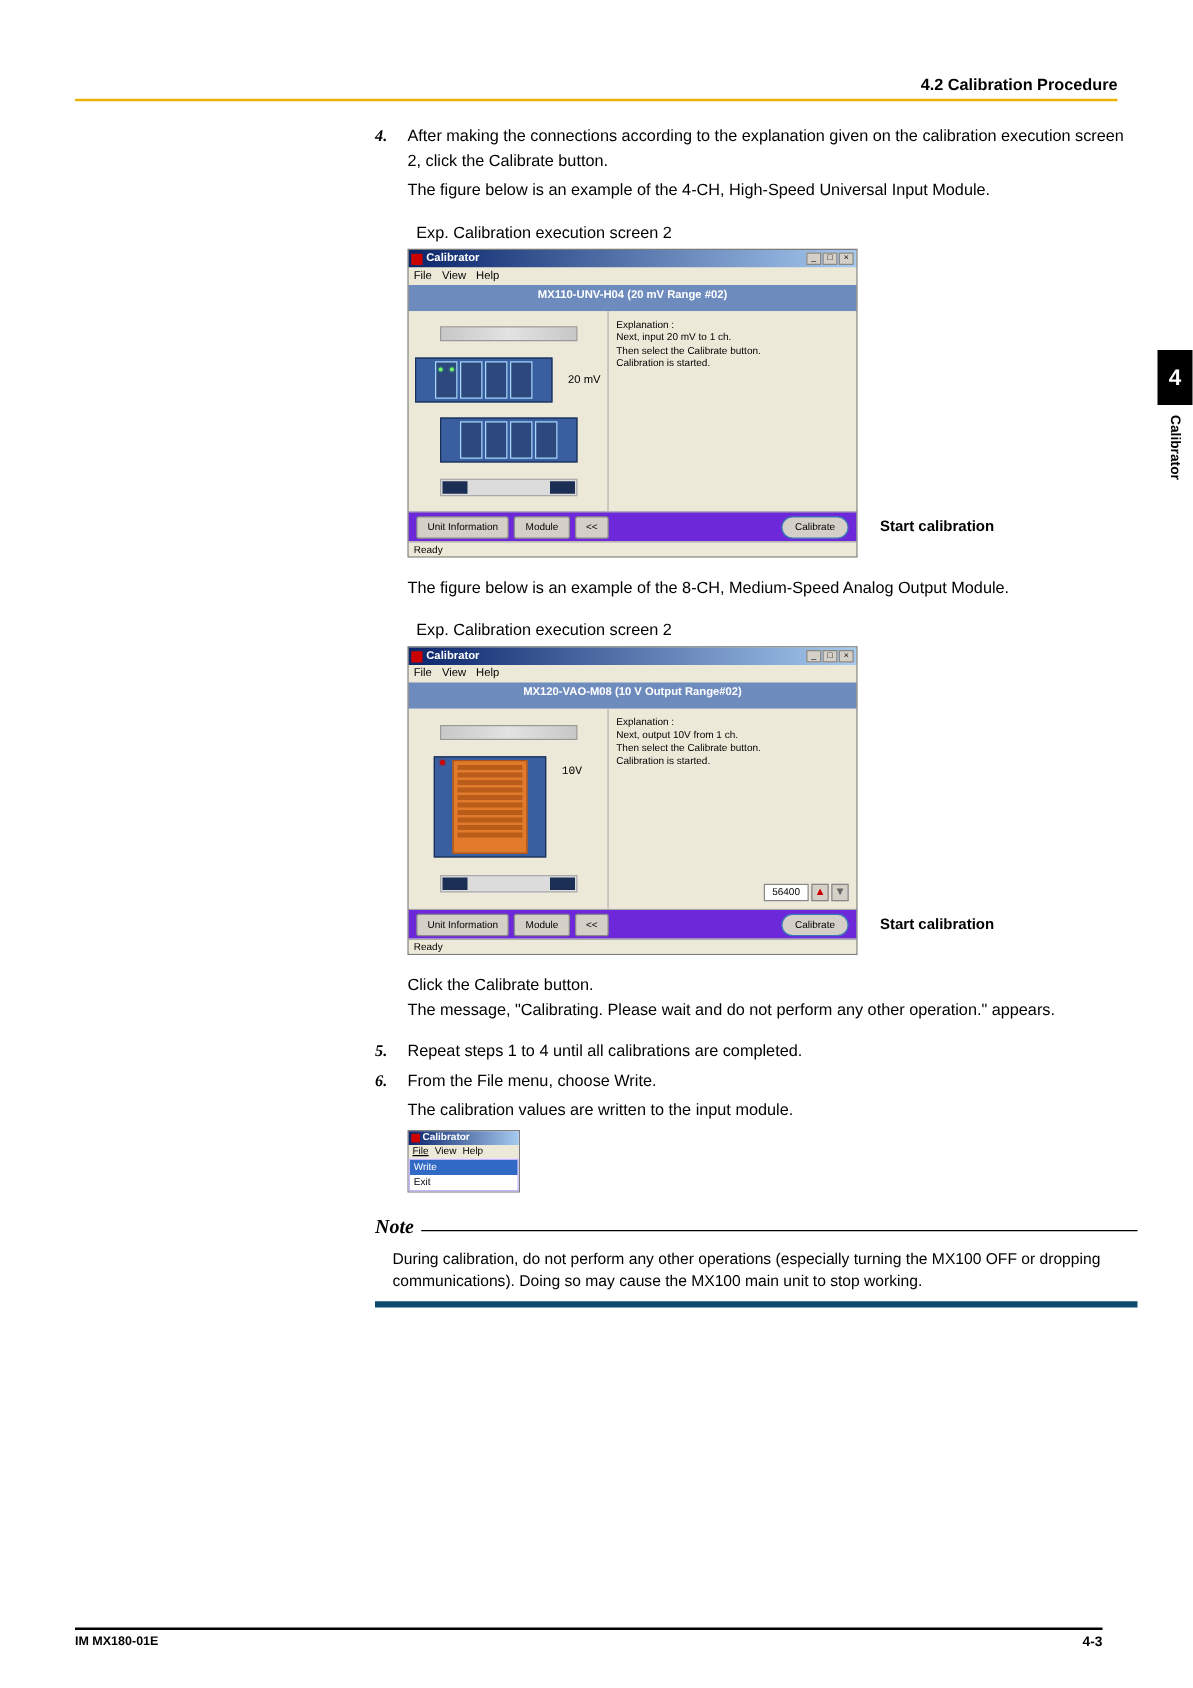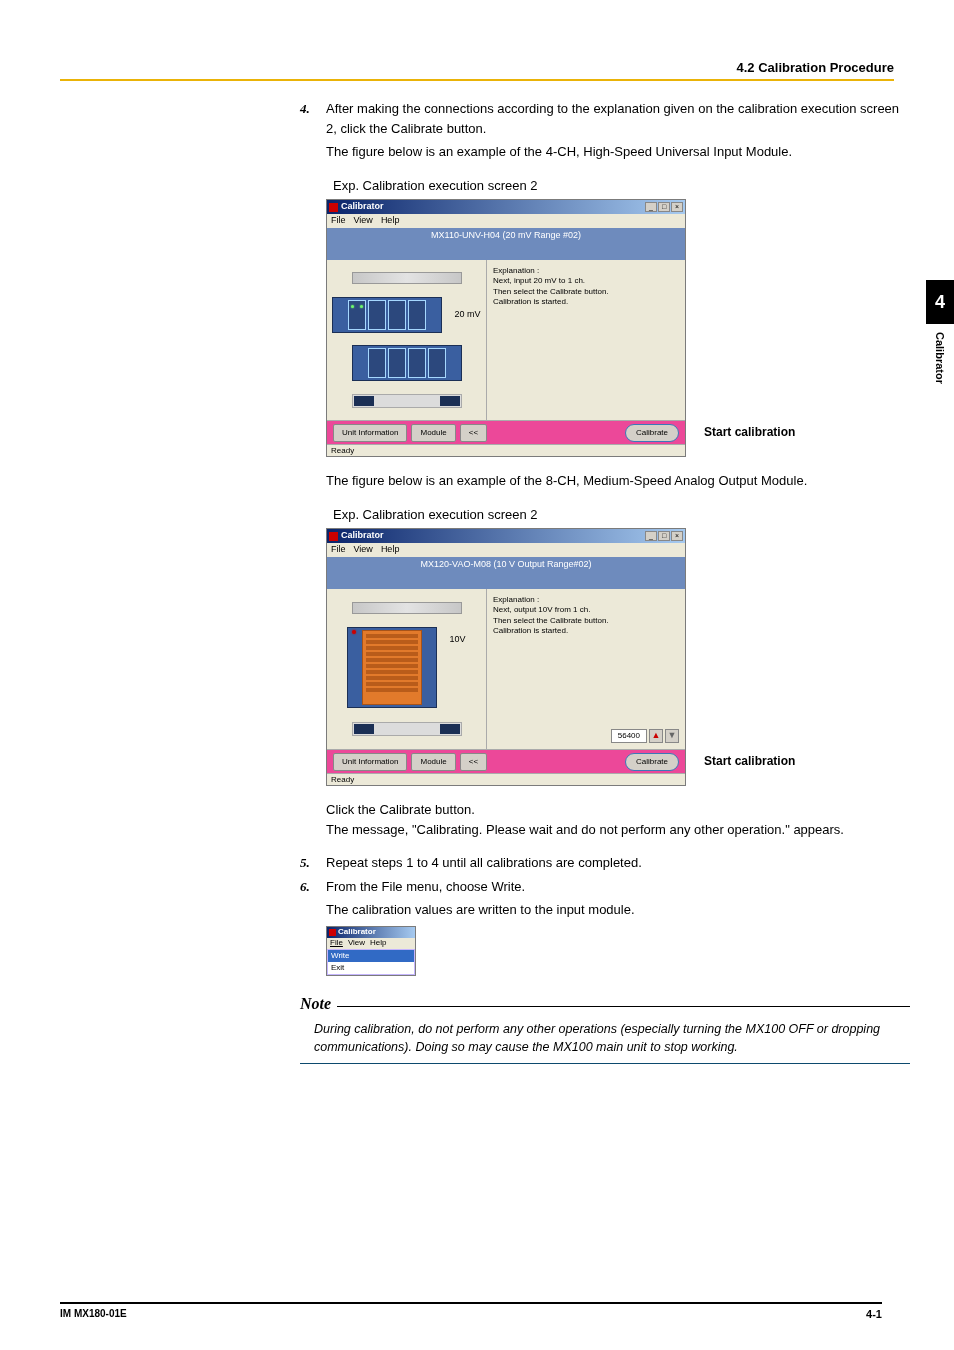--- a/index.html
+++ b/index.html
@@ -18,43 +18,43 @@
 
   
   .win { width: 360px; border: 1px solid #7b7b7b; background: #ece9d8; font-size: 9px; }
   .titlebar { height: 14px; background: linear-gradient(to right,#0a246a,#a6caf0); display: flex; align-items: center; justify-content: space-between; padding: 0 2px; }
   .titlebar-left { display: flex; align-items: center; gap: 3px; }
   .title-icon { width: 9px; height: 9px; background: #c00; display: inline-block; }
   .title-text { color: #fff; font-weight: bold; font-size: 9px; }
   .titlebar-btns { display: flex; gap: 1px; }
   .tb-btn { width: 12px; height: 10px; background: #d4d0c8; border: 1px solid #888; font-size: 7px; display: flex; align-items: center; justify-content: center; }
   .menubar { height: 14px; background: #ece9d8; display: flex; gap: 8px; padding: 0 4px; align-items: center; font-size: 9px; }
-  .modulebar { height: 32px; background: #6e8bbd; color: #fff; text-align: center; font-size: 9px; line-height: 14px; }
+  .modulebar { height: 21px; background: #6e8bbd; color: #fff; text-align: center; font-size: 9px; line-height: 14px; font-weight: bold; }
   .winbody { display: flex; height: 160px; }
   .leftpane { width: 160px; border-right: 1px solid #aaa; display:flex; flex-direction:column; align-items:center; justify-content:space-around; padding:6px 4px; background:#ece9d8; }
   .topstrip { width: 110px; height: 12px; background: linear-gradient(to right,#c7c7c7,#e3e3e3,#c7c7c7); border:1px solid #999; }
   .pcb { width:110px; background:#3a5fa0; padding:2px; display:flex; gap:2px; justify-content:center; border:1px solid #1b2f55; }
   .pcb-col { width:18px; height:30px; background:#2c487d; border:1px solid #a6d8ff; position:relative; }
   .pcb-dot { position:absolute; width:3px; height:3px; background:#6df76d; border-radius:50%; box-shadow:0 0 2px #6df76d; }
   .label20 { font-size:9px; white-space:nowrap; }
   .rightpane { flex:1; padding:6px; font-size:8px; line-height:1.3; background:#ece9d8; position:relative; }
   .numbox { position:absolute; bottom:6px; right:6px; display:flex; gap:2px; align-items:center; }
   .numbox .nval { border:1px solid #888; padding:1px 6px; background:#fff; font-size:8px; }
   .numbox .arrbtn { width:14px; height:14px; border:1px solid #888; background:#d4d0c8; font-size:9px; display:flex; align-items:center; justify-content:center; color:#666; }
   .numbox .arrbtn.up { color:#c00; }
-  .buttonbar { height: 24px; border-top:1px solid #aaa; background:#ec4899; display:flex; align-items:center; justify-content:space-between; padding: 0 6px; }
+  .buttonbar { height: 24px; border-top:1px solid #aaa; background:#6d28d9; display:flex; align-items:center; justify-content:space-between; padding: 0 6px; }
   .btn { border:1px solid #888; background:#d4d0c8; font-size:8px; padding:2px 8px; border-radius:2px; }
   .btn.cal { border:1.5px solid #3b78b8; border-radius:10px; padding:2px 10px; }
   .statusbar { height:12px; background:#ece9d8; border-top:1px solid #aaa; font-size:8px; padding:0 4px; line-height:12px; }
 
   .spacer { height: 14px; }
 
   .note-head { font-style: italic; font-weight: bold; font-family: Georgia, serif; font-size: 16px; display:flex; align-items:center; gap:6px; margin-top:16px; }
   .note-head .line { flex:1; height:1px; background:#000; position:relative; top:3px; }
-  .note-body { font-size: 12.5px; line-height:1.5; padding:4px 0 6px 14px; border-bottom:1px solid #0c4a6e;font-style:italic; }
+  .note-body { font-size: 12.5px; line-height:1.5; padding:4px 0 6px 14px; border-bottom:5px solid #0c4a6e; }
 
   .side-tab { position:absolute; right:0; top:280px; width:28px; display:flex; flex-direction:column; align-items:center; }
   .tab-num { width:28px; height:44px; background:#000; color:#fff; display:flex; align-items:center; justify-content:center; font-weight:bold; font-size:18px; }
   .tab-text { writing-mode: vertical-rl; font-size:11px; font-weight:bold; margin-top:8px; }
 
   .page-footer { position:absolute; bottom:30px; left:60px; right:72px; border-top:2px solid #000; display:flex; justify-content:space-between; padding-top:4px; font-size:11px; }
   .page-footer .left { font-weight:bold; font-size:10px; }
   .page-footer .right { font-weight:bold; }
 
   
@@ -196,21 +196,21 @@
                     <div class="o-row"></div>
                     <div class="o-row"></div>
                   <div class="o-row"></div>
                     <div class="o-row"></div>
                     <div class="o-row"></div>
                     <div class="o-row"></div>
                   <div class="o-row"></div>
                     <div class="o-row"></div>
                 </div>
               </div>
-              <div class="label20" style="margin-left:8px;margin-top:6px;">10V</div>
+              <div class="label20" style="margin-left:8px;margin-top:6px;font-family:Liberation Mono, monospace;">10V</div>
             </div>
             <div style="width:110px;height:14px;background:#dcdcdc;border:1px solid #aaa;display:flex;">
                 <div style="width:20px;background:#1b2f55;margin:1px;"></div>
                 <div style="flex:1"></div>
                 <div style="width:20px;background:#1b2f55;margin:1px;"></div>
               </div>
           </div>
           <div class="rightpane">
             <div>Explanation :</div>
             <div>Next, output 10V from 1 ch.</div>
@@ -270,16 +270,16 @@
     <div class="note-head">
       <span>Note</span>
       <span class="line"></span>
     </div>
     <div class="note-body">During calibration, do not perform any other operations (especially turning the MX100 OFF or dropping communications). Doing so may cause the MX100 main unit to stop working.</div>
 
   </div>
 
   <div class="page-footer">
     <span class="left">IM MX180-01E</span>
-    <span class="right">4-1</span>
+    <span class="right">4-3</span>
   </div>
 
 </div>
 
 </body></html>

